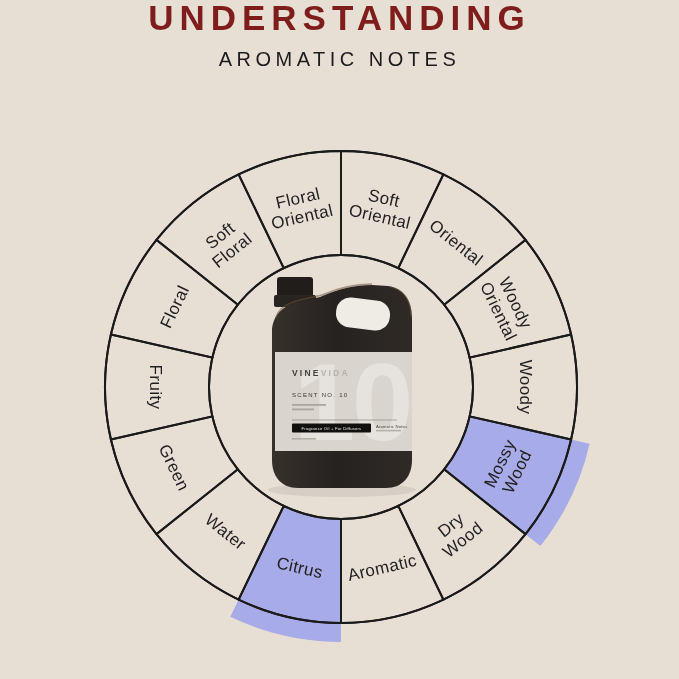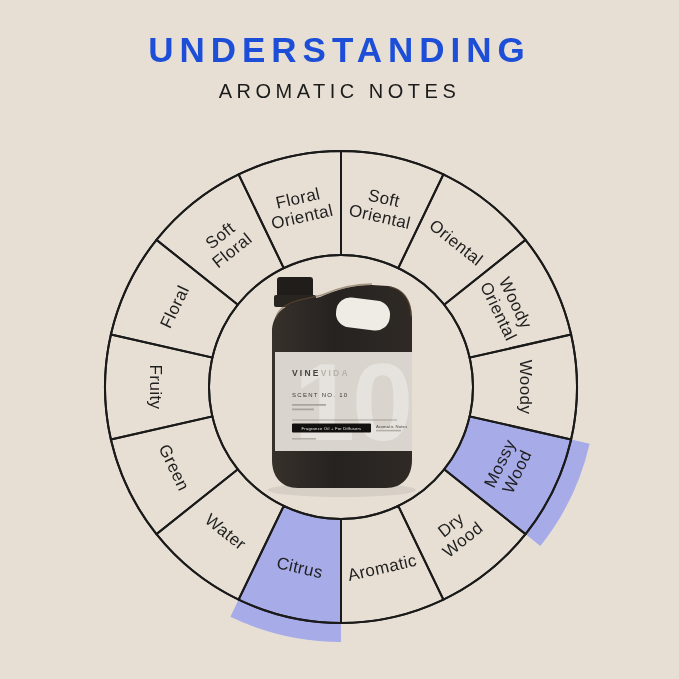--- a/index.html
+++ b/index.html
@@ -17,25 +17,24 @@
     height: 679px;
   }
   header {
     position: absolute;
     top: 0; left: 0; right: 0;
     text-align: center;
     z-index: 2;
   }
   .title {
     margin: 0;
-    padding-top: 32px;
     font-size: 35px;
     font-weight: 700;
     letter-spacing: 6px;
-    color: #1d4ed8;
+    color: #7f1d1d;
     line-height: 1;
   }
   .subtitle {
     margin: 14px 0 0 0;
     font-size: 20px;
     font-weight: 400;
     letter-spacing: 4.5px;
     color: #1c1c1c;
     line-height: 1;
   }

